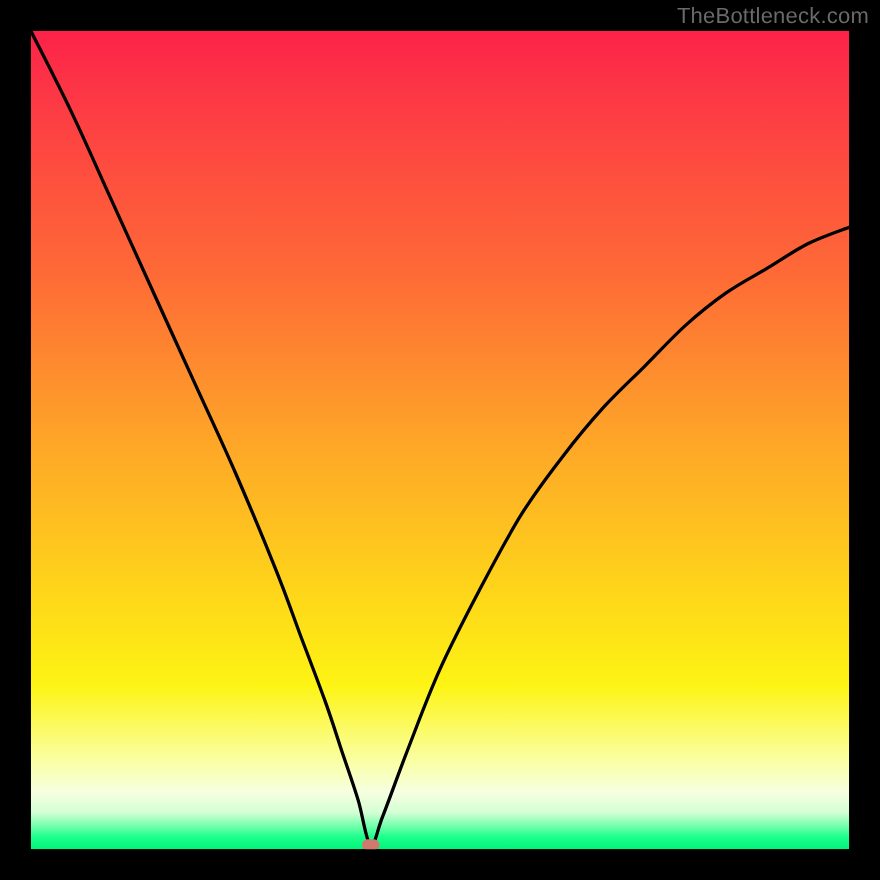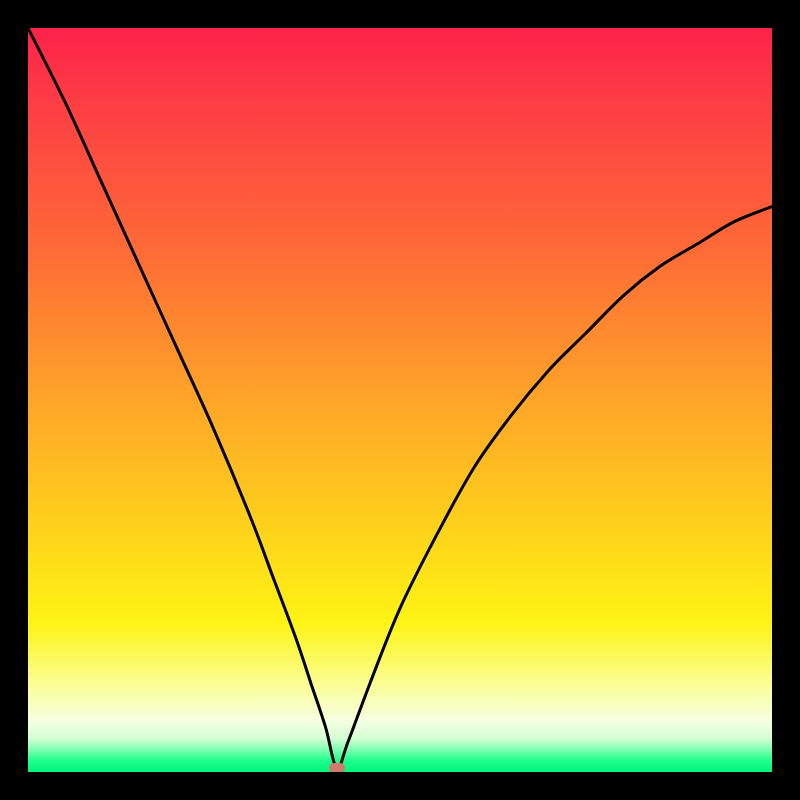--- a/index.html
+++ b/index.html
@@ -84,13 +84,14 @@
   <div class="plot-area">
     <div class="gradient"></div>
 
     <svg class="curve" viewBox="0 0 744 744" preserveAspectRatio="none">
       <path id="curve-path" fill="none" stroke="#000" stroke-width="3" stroke-linecap="round" stroke-linejoin="round" d="M 0.0 0.0 C 6.2 12.4, 24.8 48.4, 37.2 74.4 C 49.6 100.4, 62.0 129.0, 74.4 156.2 C 86.8 183.5, 99.2 210.8, 111.6 238.1 C 124.0 265.4, 136.4 292.6, 148.8 319.9 C 161.2 347.2, 173.6 373.2, 186.0 401.8 C 198.4 430.3, 213.3 466.2, 223.2 491.0 C 233.1 515.8, 238.1 530.7, 245.5 550.6 C 253.0 570.4, 261.6 592.7, 267.8 610.1 C 274.0 627.4, 277.8 639.8, 282.7 654.7 C 287.7 669.6, 293.3 685.1, 297.6 699.4 C 301.9 713.6, 305.0 737.8, 308.8 740.3 C 312.5 742.8, 314.3 728.5, 319.9 714.2 C 325.5 700.0, 333.6 677.0, 342.2 654.7 C 350.9 632.4, 360.8 605.1, 372.0 580.3 C 383.2 555.5, 396.8 529.5, 409.2 505.9 C 421.6 482.4, 434.0 458.8, 446.4 439.0 C 458.8 419.1, 471.2 403.0, 483.6 386.9 C 496.0 370.8, 508.4 355.9, 520.8 342.2 C 533.2 328.6, 545.6 317.4, 558.0 305.0 C 570.4 292.6, 582.8 279.0, 595.2 267.8 C 607.6 256.7, 620.0 246.8, 632.4 238.1 C 644.8 229.4, 657.2 223.2, 669.6 215.8 C 682.0 208.3, 694.4 199.6, 706.8 193.4 C 719.2 187.2, 737.8 181.0, 744.0 178.6"></path>
     </svg>
 
     <div id="minpt" class="minpoint" style="left: 308.76px; top: 740.28px; background: rgb(207, 122, 109);"></div>
   </div>
 
+  <div class="watermark">TheBottleneck.com</div>
 </div>
 
 </body></html>

